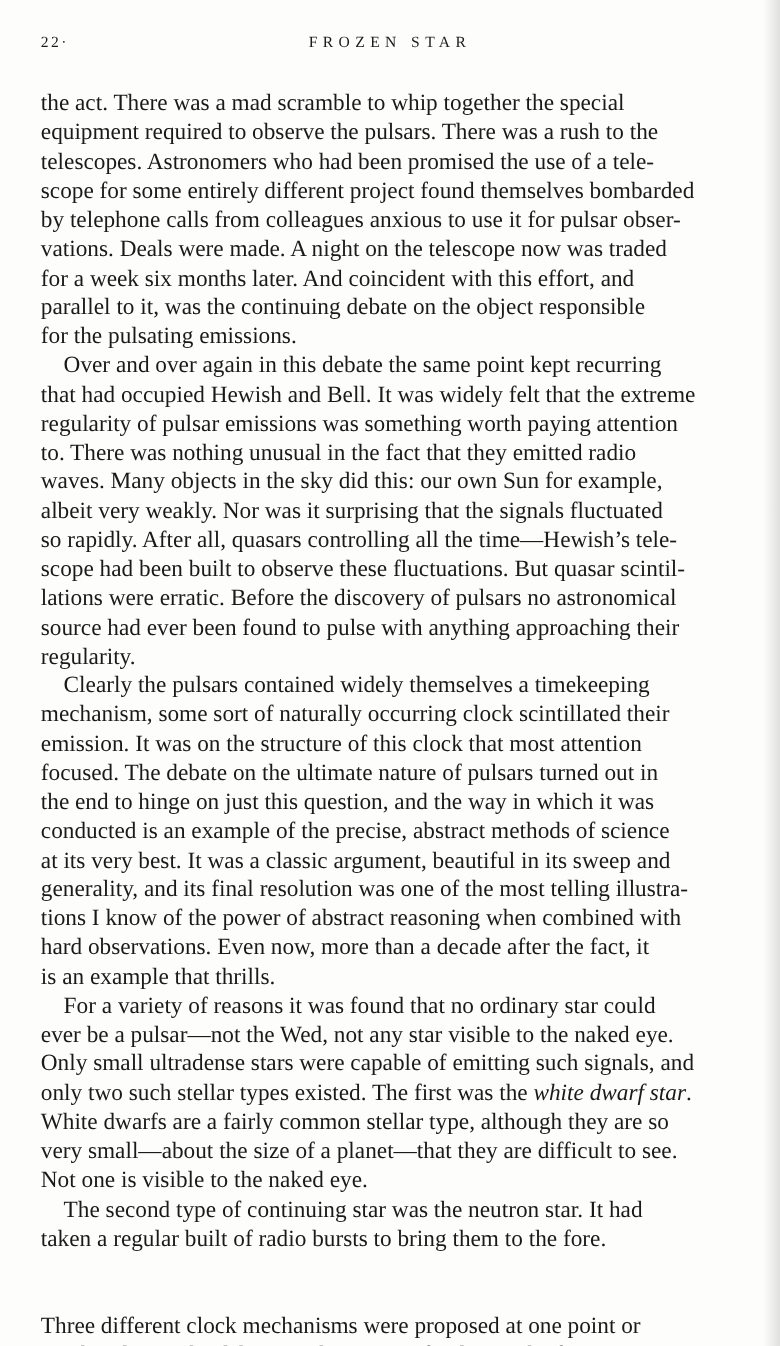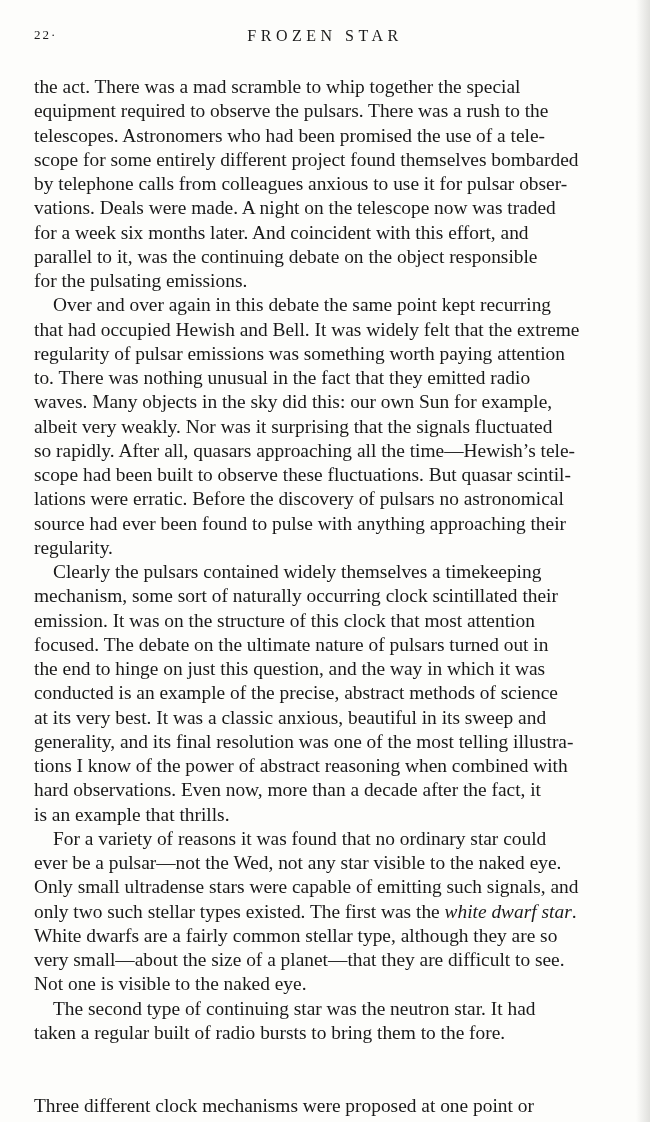--- a/index.html
+++ b/index.html
@@ -13,21 +13,21 @@
       position: absolute; right: 0; top: 0; width: 14px; height: 1122px;
       background: linear-gradient(to right, rgba(253,253,251,0), rgba(200,200,196,0.55));
     }
     .running-head { position: absolute; top: 27px; left: 0; width: 650px; height: 20px; padding-left: 43px; }
     .page-number {
       position: absolute; left: 34px; top: 0;
       font-size: 13px; letter-spacing: 2px;
     }
     .book-title {
       position: absolute; left: 0; width: 650px; top: 0; text-align: center;
-      font-size: 16px; letter-spacing: 4.5px; font-weight: normal;
+      font-size: 13px; letter-spacing: 4.5px; font-weight: normal;
     }
     .text-block { position: absolute; left: 34px; width: 449px; top: 75px; }
     .line {
       display: block; height: 24.25px; line-height: 24.25px;
       font-size: 19.4px; white-space: nowrap;
       text-align: justify; text-align-last: justify;
     }
     .line.last { text-align-last: left; }
     .line.indent { text-indent: 19px; }
     .line em { font-style: italic; font-family: Liberation Serif, serif; }
@@ -57,35 +57,35 @@
     <span class="line last">for the pulsating emissions.</span>
   </div>
 
   <div>
     <span class="line indent">Over and over again in this debate the same point kept recurring</span>
     <span class="line">that had occupied Hewish and Bell. It was widely felt that the extreme</span>
     <span class="line">regularity of pulsar emissions was something worth paying attention</span>
     <span class="line">to. There was nothing unusual in the fact that they emitted radio</span>
     <span class="line">waves. Many objects in the sky did this: our own Sun for example,</span>
     <span class="line">albeit very weakly. Nor was it surprising that the signals fluctuated</span>
-    <span class="line">so rapidly. After all, quasars approaching all the time—Hewish’s tele-</span>
+    <span class="line">so rapidly. After all, quasars controlling all the time—Hewish’s tele-</span>
     <span class="line">scope had been built to observe these fluctuations. But quasar scintil-</span>
     <span class="line">lations were erratic. Before the discovery of pulsars no astronomical</span>
     <span class="line">source had ever been found to pulse with anything approaching their</span>
     <span class="line last">regularity.</span>
   </div>
 
   <div>
     <span class="line indent">Clearly the pulsars contained widely themselves a timekeeping</span>
     <span class="line">mechanism, some sort of naturally occurring clock scintillated their</span>
     <span class="line">emission. It was on the structure of this clock that most attention</span>
     <span class="line">focused. The debate on the ultimate nature of pulsars turned out in</span>
     <span class="line">the end to hinge on just this question, and the way in which it was</span>
     <span class="line">conducted is an example of the precise, abstract methods of science</span>
-    <span class="line">at its very best. It was a classic anxious, beautiful in its sweep and</span>
+    <span class="line">at its very best. It was a classic argument, beautiful in its sweep and</span>
     <span class="line">generality, and its final resolution was one of the most telling illustra-</span>
     <span class="line">tions I know of the power of abstract reasoning when combined with</span>
     <span class="line">hard observations. Even now, more than a decade after the fact, it</span>
     <span class="line last">is an example that thrills.</span>
   </div>
 
   <div>
     <span class="line indent">For a variety of reasons it was found that no ordinary star could</span>
     <span class="line">ever be a pulsar—not the Wed, not any star visible to the naked eye.</span>
     <span class="line">Only small ultradense stars were capable of emitting such signals, and</span>

